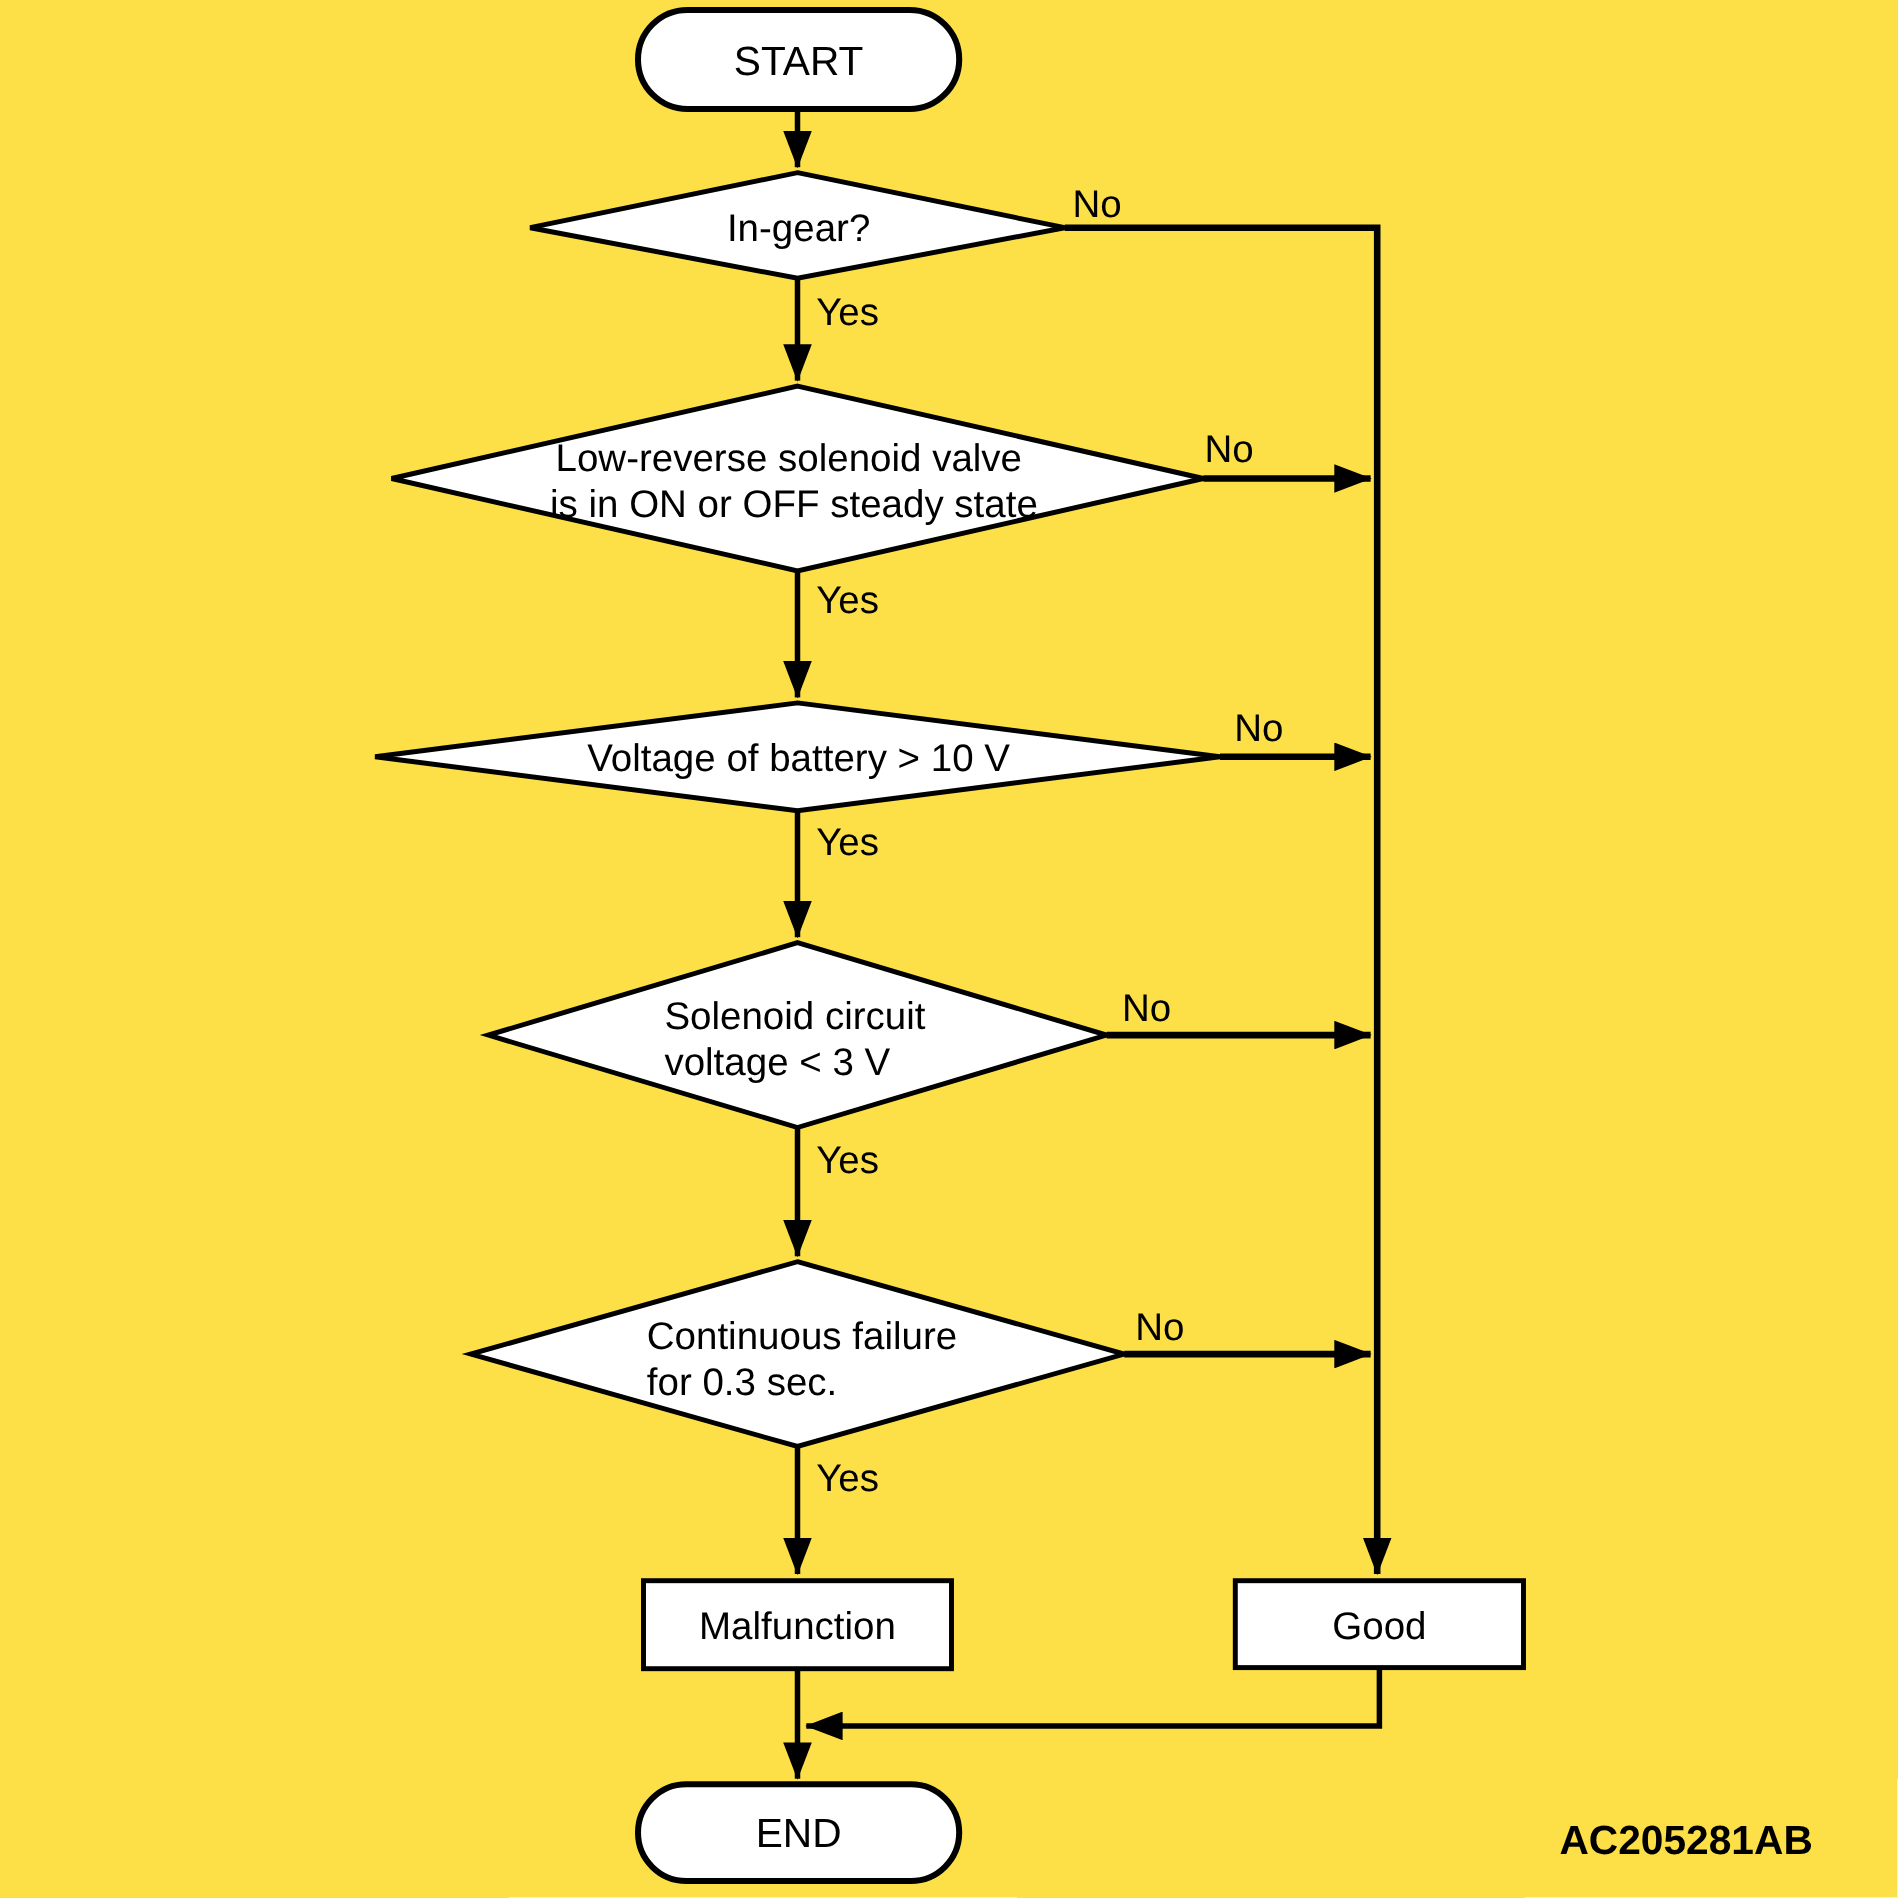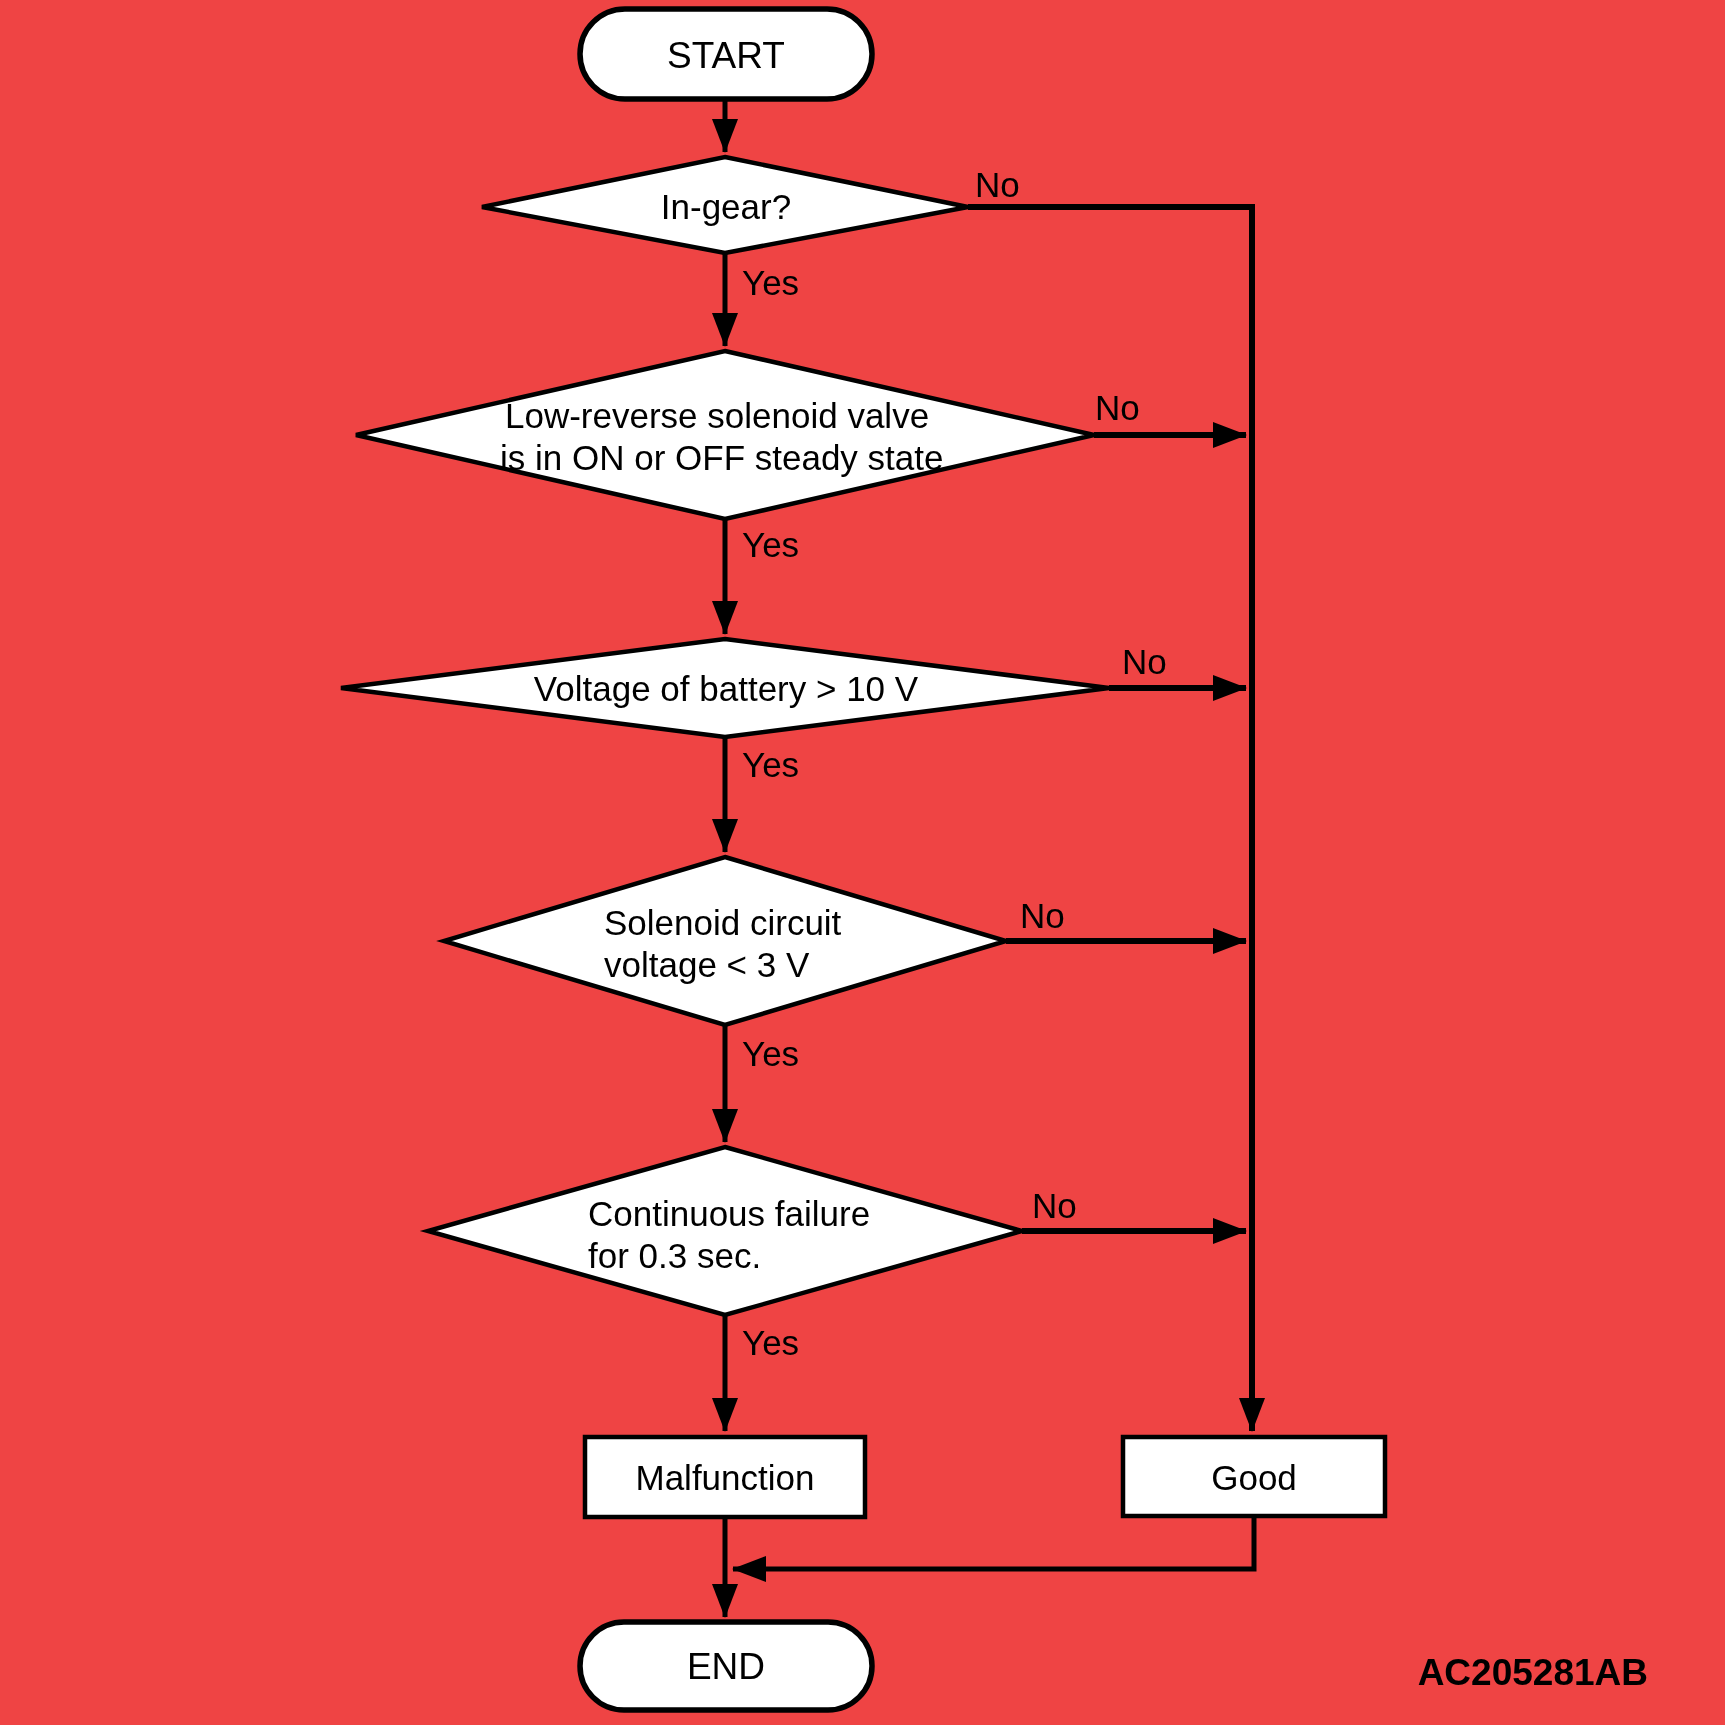--- a/index.html
+++ b/index.html
@@ -7,21 +7,21 @@
     padding: 0;
     background: #ffffff;
     width: 1725px;
     height: 1725px;
     overflow: hidden;
   }
   .canvas-wrap {
     position: relative;
     width: 1725px;
     height: 1725px;
-    background: #ef4444;
+    background: #fde047;
   }
   svg {
     display: block;
     font-family: "Liberation Sans", sans-serif;
   }
   .shape {
     fill: #ffffff;
     stroke: #000000;
     stroke-linejoin: miter;
   }

